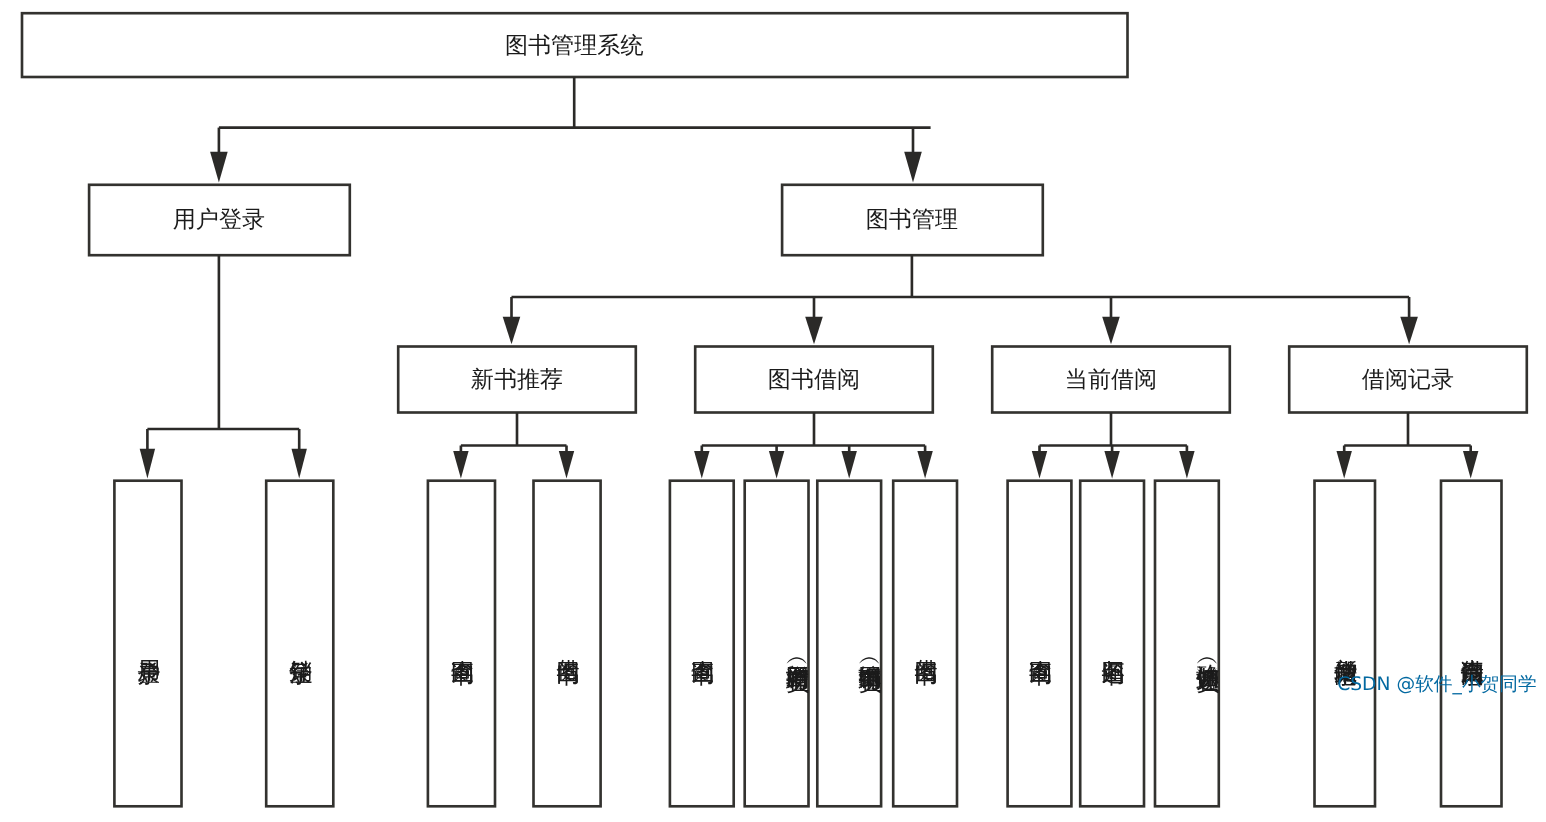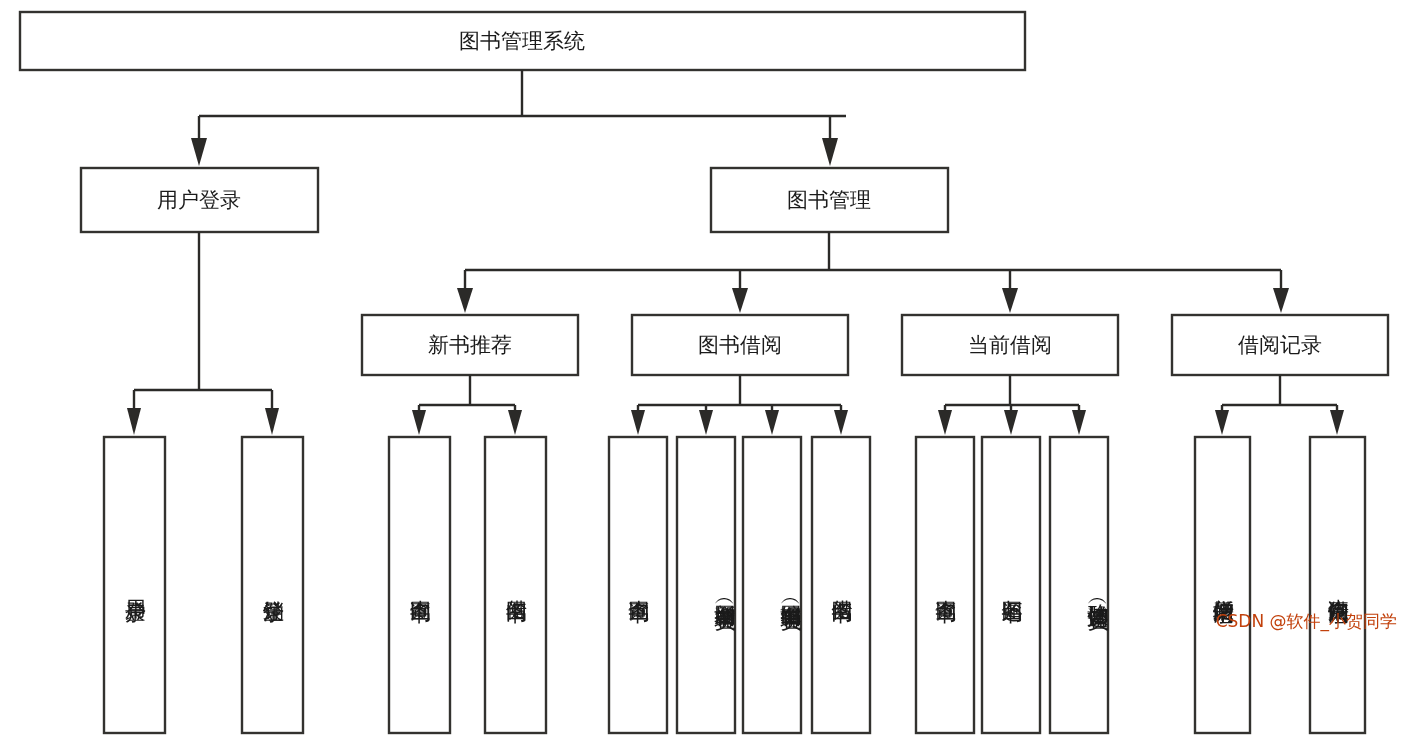--- a/index.html
+++ b/index.html
@@ -62,21 +62,21 @@
     white-space: nowrap;
     text-align: center;
     user-select: none;
   }
   .watermark {
     position: absolute;
     right: 8px;
     bottom: 3px;
     font-family: "DejaVu Sans", "Liberation Sans", sans-serif;
     font-size: 17px;
-    color: #c2410c;
+    color: #0369a1;
     white-space: nowrap;
     user-select: none;
   }
 </style>
 </head>
 <body>
 
 <div id="diagram-root">
 
   <svg class="diagram" viewBox="0 0 1405 747">

